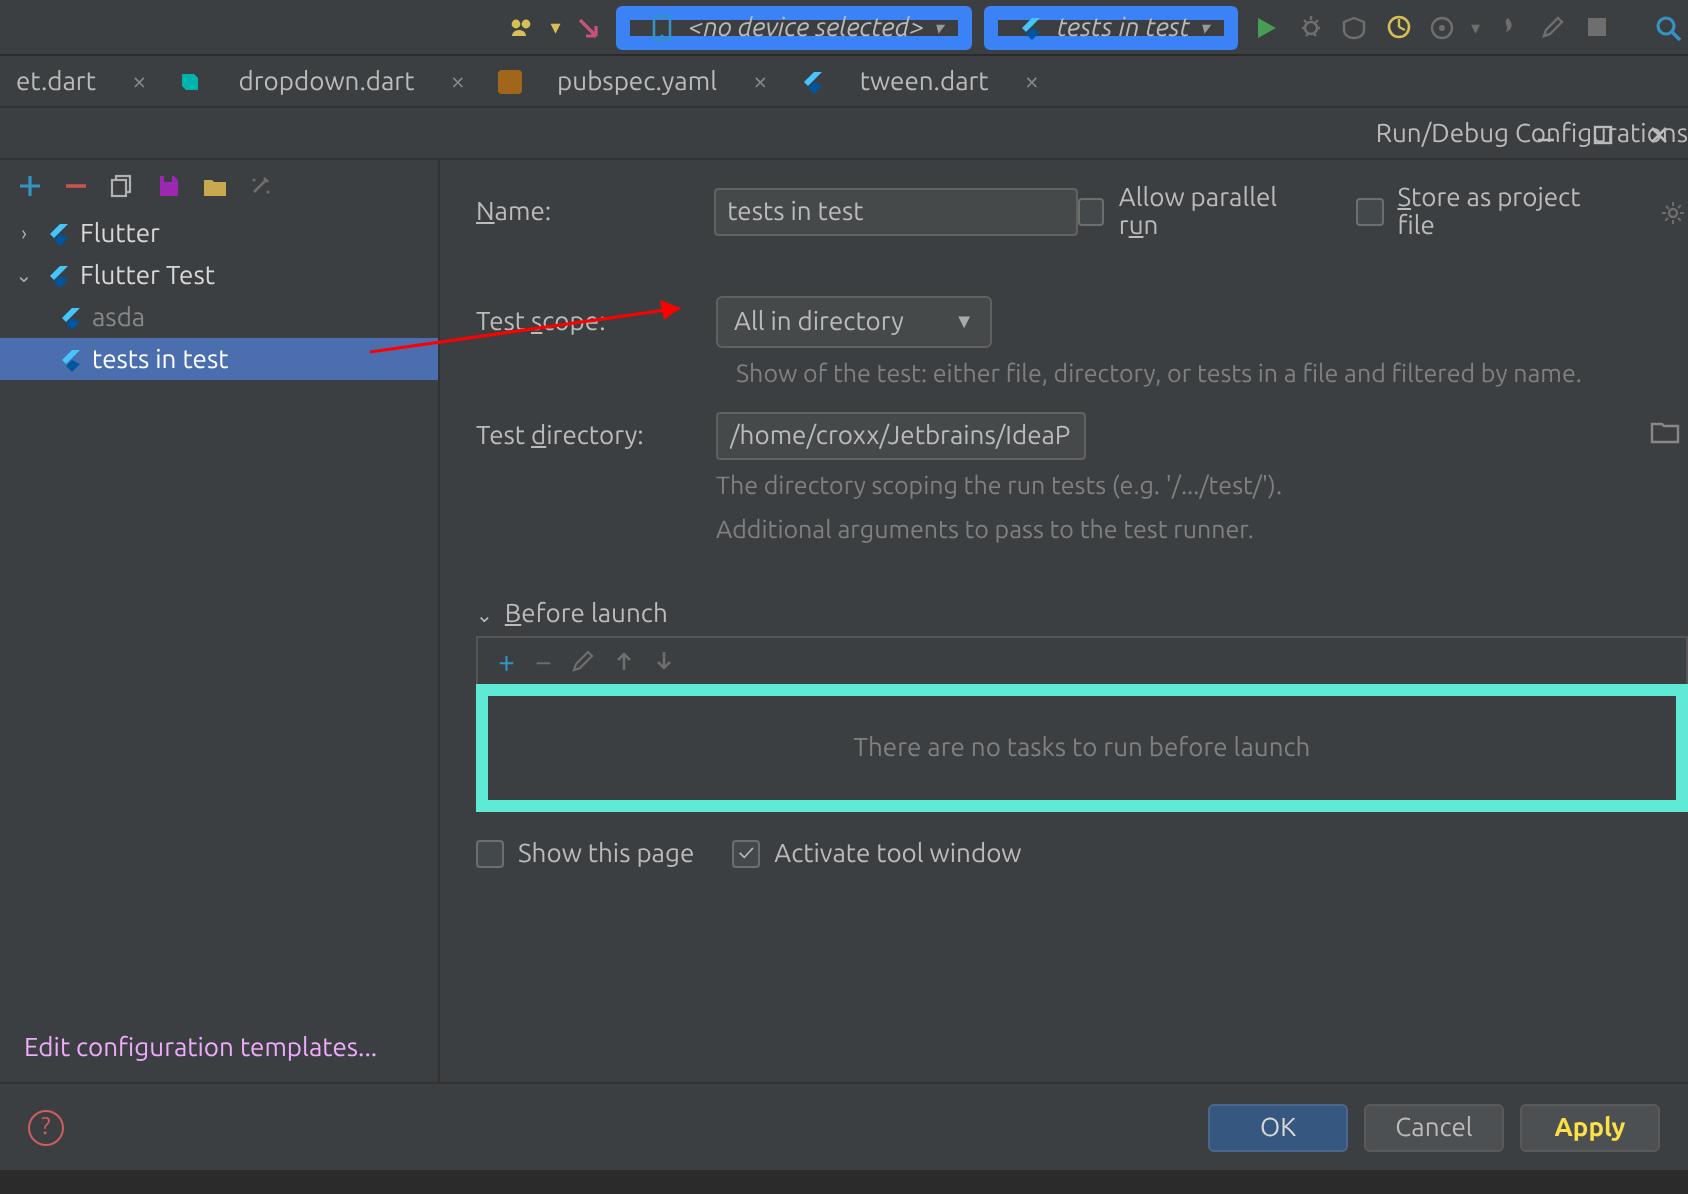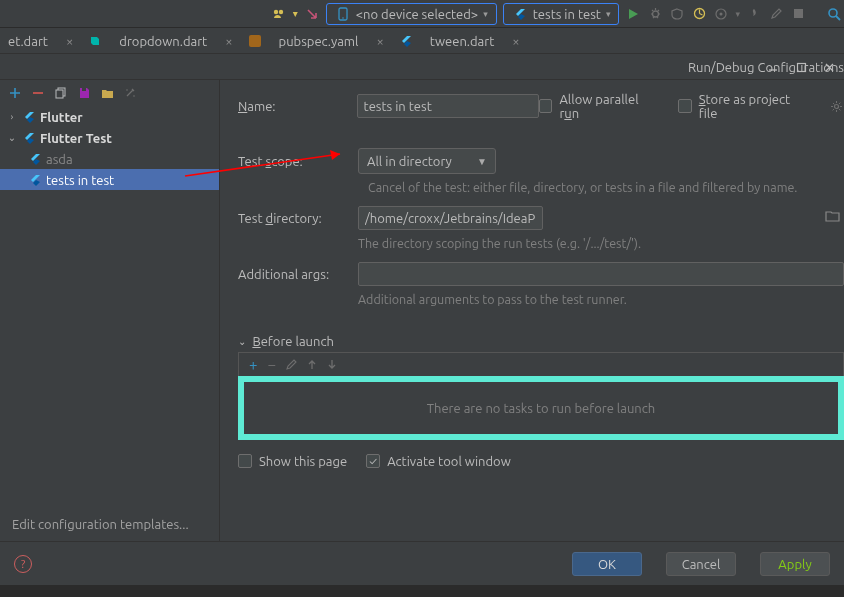--- a/index.html
+++ b/index.html
@@ -1,21 +1,21 @@
 <!DOCTYPE html>
 <html><head>
 <meta charset="utf-8">
 <style>
   * { box-sizing: border-box; margin: 0; padding: 0; font-family: "Segoe UI", Ubuntu, sans-serif; font-size: 13px; }
   body { background: #2b2b2b; color: #bbbbbb; width: 844px; height: 597px; overflow: hidden; }
 
   
   .toolbar { height: 28px; background: #3c3f41; display: flex; align-items: center; padding: 0 6px; gap: 6px; border-bottom: 1px solid #2b2b2b; }
   .toolbar .spacer { flex: 1; }
-  .tb-btn { display: flex; align-items: center; gap: 5px; padding: 2px 8px; border: 1px solid #3b82f6; border-radius: 3px; background: #3c3f41; color: #bbb; height: 22px; }
+  .tb-btn { display: flex; align-items: center; gap: 5px; padding: 2px 8px; border: 7px solid #3b82f6; border-radius: 3px; background: #3c3f41; color: #bbb; height: 22px; font-style: italic; }
   .tb-btn .chev { font-size: 9px; color: #999; }
   .tb-icon { width: 16px; height: 16px; display: flex; align-items: center; justify-content: center; }
   .green { color: #499c54; }
   .grey { color: #6e6e6e; }
   .teal { color: #3592c4; }
   .pink { color: #c75478; }
   .orange { color: #cc7832; }
 
   
   .editor-tabs { height: 26px; background: #3c3f41; display: flex; align-items: center; border-bottom: 1px solid #323232; }
@@ -33,25 +33,25 @@
   .left { width: 220px; border-right: 1px solid #323232; display: flex; flex-direction: column; }
   .left-tools { height: 26px; display: flex; align-items: center; gap: 7px; padding: 0 7px; }
   .lt-ico { width: 16px; height: 16px; display: flex; align-items: center; justify-content: center; }
 
   .tree { flex: 1; overflow: auto; }
   .tree-row { display: flex; align-items: center; height: 21px; gap: 4px; color: #bbb; }
   .tree-row .arrow { width: 12px; text-align: center; color: #aaa; font-size: 10px; }
   .tree-row.sel { background: #4b6eaf; color: #fff; }
   .tree-row .ico { width: 14px; height: 14px; display:flex; align-items:center; justify-content:center; }
   .flutter-ico { color:#47c5fb; }
-  .bold { font-weight: 700; color: #d8d8d8; }
+  .bold { font-weight: 400; color: #d8d8d8; }
   .indent1 { padding-left: 6px; }
   .indent2 { padding-left: 28px; text-align: center; }
 
-  .edit-templates { padding: 10px 12px; color: #a3a3a3; }
+  .edit-templates { padding: 10px 12px; color: #f0abfc; }
 
   
   .right { flex: 1; padding: 12px 0 8px 18px; position: relative; display:flex; flex-direction:column; }
   .form-row { display: flex; align-items: center; margin-bottom: 10px; min-height: 24px; }
   .lbl { width: 120px; color: #bbb; }
   .underline { text-decoration: underline; text-decoration-color: #bbb; }
   .input { flex: 1; background: #45494a; border: 1px solid #616161; color: #bbb; padding: 3px 6px; height: 24px; border-radius: 2px; }
   .input.short { width: 182px; flex: none; }
   .select { width: 138px; background: #45494a; border: 1px solid #616161; border-radius: 3px; padding: 3px 8px; color: #bbb; display:flex; align-items:center; justify-content:space-between; height:26px; }
   .select .chev { font-size: 10px; color: #aaaaaa; }
@@ -70,24 +70,24 @@
   .bl-toolbar { height: 24px; border:1px solid #555; border-bottom:none; display:flex; align-items:center; gap:10px; padding: 0 10px; background:#3c3f41; }
   .bl-box { height: 64px; border:6px solid #5eead4; display:flex; align-items:center; justify-content:center; color:#808080; background:#3c3f41; }
   .bottom-checks { display:flex; gap: 19px; margin-top:14px; }
 
   
   .red-arrow { position:absolute; left: -40px; top: 66px; pointer-events:none; }
 
   
   .footer { height: 44px; border-top:1px solid #323232; display:flex; align-items:center; padding: 0 14px; background:#3c3f41; }
   .footer .help { width:18px; height:18px; border-radius:50%; border:1px solid #cc5e5e; color:#cc5e5e; display:flex; align-items:center; justify-content:center; font-size:12px; }
-  .footer .buttons { margin-left:auto; display:flex; gap:24px; }
+  .footer .buttons { margin-left:auto; display:flex; gap:8px; }
   .btn { width:70px; height:24px; border:1px solid #5a5a5a; background:#4c5052; color:#bbb; border-radius:3px; display:flex; align-items:center; justify-content:center; }
   .btn.primary { background:#365880; border-color:#4a688c; color:#d8d8d8; }
-  .btn.disabled { color:#84cc16; }
+  .btn.disabled { color:#fde047;font-weight:bold; }
 
   svg { display:block; }
 </style>
 </head>
 <body>
 
 <div class="toolbar">
   <div class="spacer"></div>
   <span class="tb-icon orange">
     <svg width="14" height="14" viewBox="0 0 14 14">
@@ -341,39 +341,35 @@
 
     <div style="height:18px"></div>
 
     <div class="form-row">
       <span class="lbl">Test <span class="underline">s</span>cope:</span>
       <div class="select">
         <span>All in directory</span>
         <span class="chev">▼</span>
       </div>
     </div>
-    <div class="hint indent-select">Cancel of the test: either file, directory, or tests in a file and filtered by name.</div>
+    <div class="hint indent-select">Show of the test: either file, directory, or tests in a file and filtered by name.</div>
 
     <div class="form-row">
       <span class="lbl">Test <span class="underline">d</span>irectory:</span>
       <div class="dir-input-wrap">
         <input class="input" value="/home/croxx/Jetbrains/IdeaProjects/stack_overflow/test/" style="">
         <span class="folder-btn">
           <svg width="15" height="13" viewBox="0 0 15 13">
               <path d="M1 3h5l1 1h7v8H1Z" fill="none" stroke="#888" stroke-width="1.2"></path>
             </svg>
         </span>
       </div>
     </div>
     <div class="hint">The directory scoping the run tests (e.g. '/.../test/').</div>
 
-    <div class="form-row">
-      <span class="lbl">Additional args:</span>
-      <input class="input" value="" style="">
-    </div>
     <div class="hint">Additional arguments to pass to the test runner.</div>
 
     <div class="before-launch-hdr">
       <span style="font-size:10px;">⌄</span>
       <span><span class="underline">B</span>efore launch</span>
     </div>
     <div class="bl-toolbar">
       <span style="color:#3592c4; font-size:15px; line-height:1;">+</span>
       <span class="grey" style="font-size:15px; line-height:1;">−</span>
       <span class="grey">

